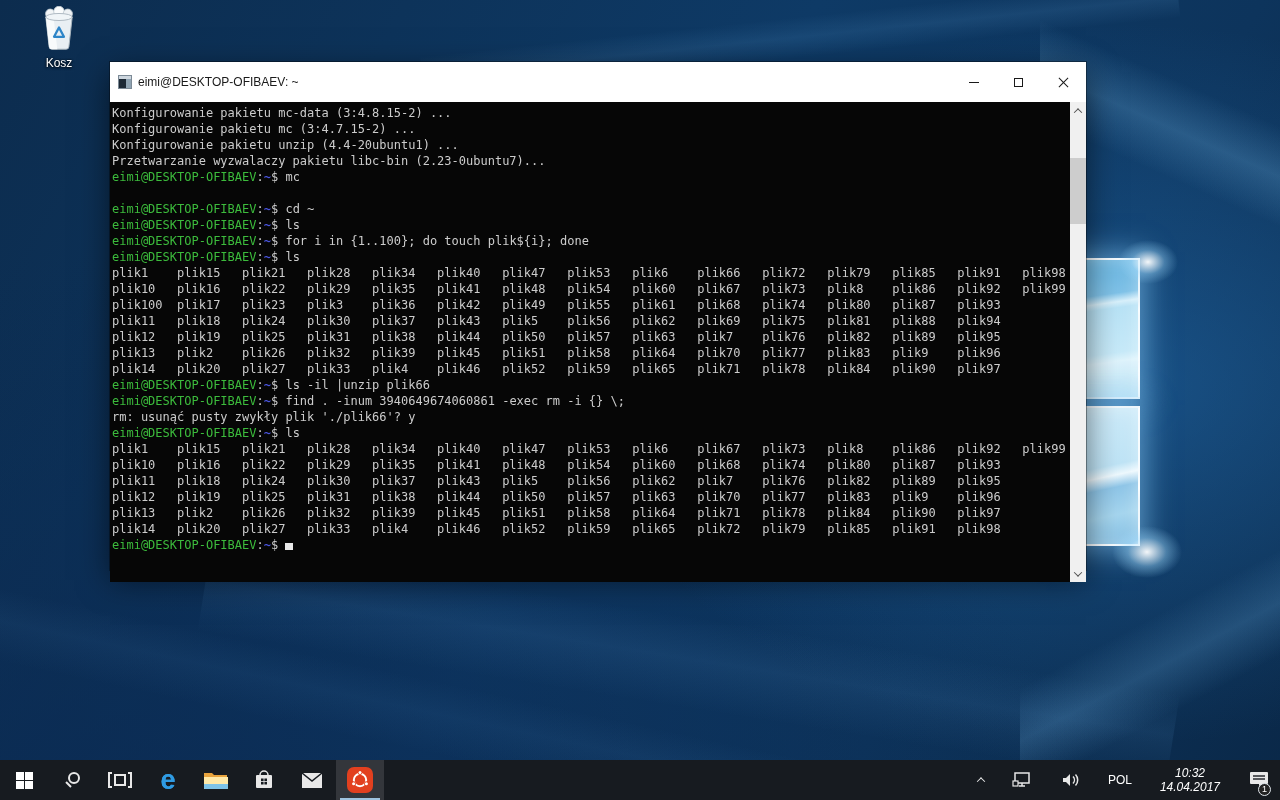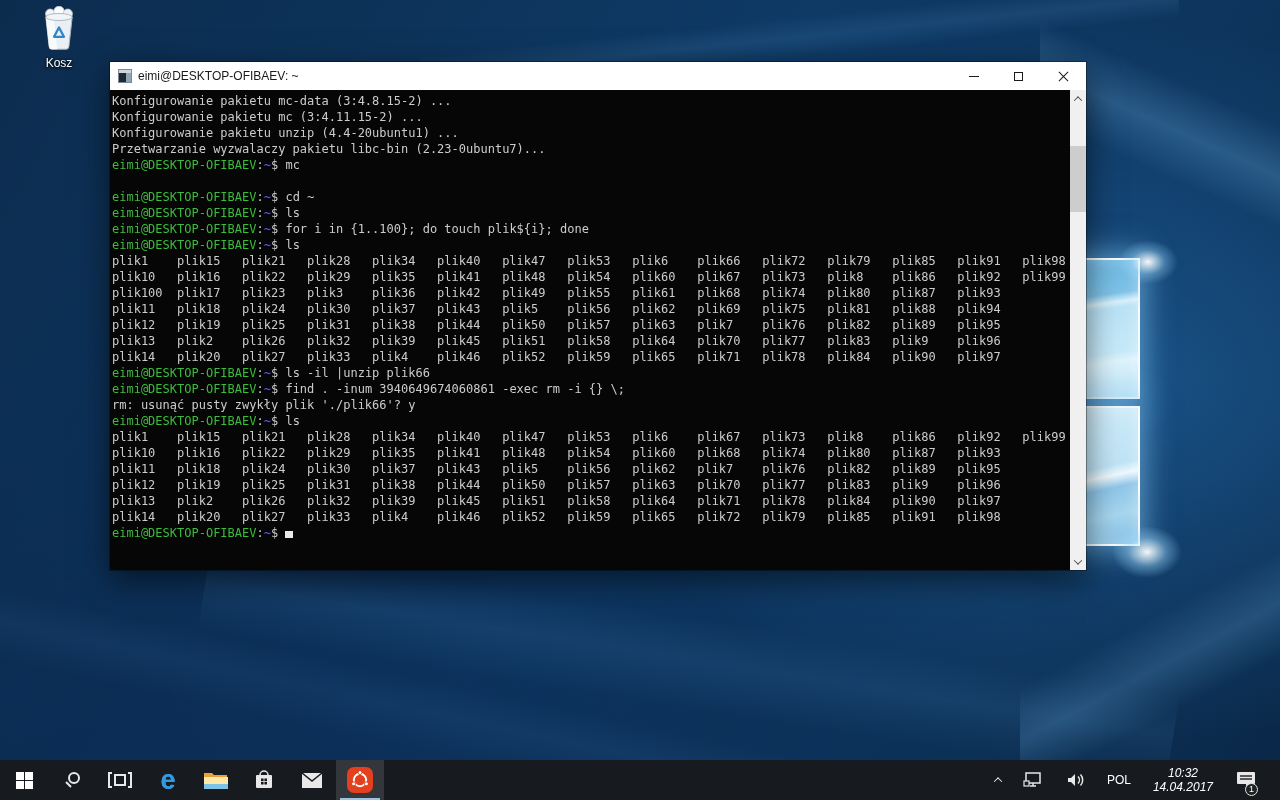--- a/index.html
+++ b/index.html
@@ -38,21 +38,21 @@
   .glow-b { left:1112px; top:526px; width:70px; height:52px;
     background:radial-gradient(closest-side, rgba(255,255,255,.95), rgba(160,220,255,.4) 55%, rgba(0,0,0,0)); }
 
   
   .desk-icon { position:absolute; left:28px; top:6px; width:62px; text-align:center; z-index:2; }
   .desk-icon .label { margin-top:2px; font-size:12px; color:#fff; text-shadow:0 1px 3px rgba(0,0,0,.9), 0 0 2px rgba(0,0,0,.7); }
 
   
   .window { position:absolute; left:110px; top:62px; width:976px; height:508px; z-index:3;
     box-shadow:0 10px 30px rgba(0,0,0,.55), 0 0 0 1px rgba(0,0,0,.35); background:#000; }
-  .titlebar { height:28px; background:#ffffff; display:flex; align-items:center; }
+  .titlebar { height:40px; background:#ffffff; display:flex; align-items:center; }
   .titlebar .app-icon { width:14px; height:14px; margin:0 6px 0 8px; border:1px solid #7c8a96; position:relative; background:#cdd6de; }
   .titlebar .app-icon::before { content:""; position:absolute; left:0; top:3px; right:0; bottom:0;
     background:linear-gradient(90deg,#1d2935 0 55%, #8fa3b2 55% 100%); }
   .titlebar .title { font-size:12px; color:#1a1a1a; flex:1 1 auto; white-space:nowrap; }
   .caption-btn { width:45px; height:28px; display:flex; align-items:center; justify-content:center; }
   .glyph-min { width:10px; height:1px; background:#1a1a1a; display:block; }
   .glyph-max { width:9px; height:9px; border:1px solid #1a1a1a; display:block; }
   .glyph-close { position:relative; width:11px; height:11px; display:block; }
   .glyph-close::before,.glyph-close::after { content:""; position:absolute; left:-1px; top:5px; width:13px; height:1px; background:#1a1a1a; }
   .glyph-close::before { transform:rotate(45deg); }
@@ -97,21 +97,21 @@
   .taskview .brk.l { border-right:none; }
   .taskview .brk.r { border-left:none; }
   .taskview .sq { width:12px; height:12px; border:2px solid #e8e8e8; }
 
   .edge-e { font-family:"Liberation Sans", sans-serif; font-weight:bold; font-size:27px; line-height:27px;
     background:linear-gradient(180deg,#45b2ef,#1379c4); -webkit-background-clip:text; background-clip:text; color:#2f9be3; }
 
   .badge1 { position:absolute; right:6px; bottom:4px; width:13px; height:13px; border-radius:50%;
     background:#222; border:1px solid #dfe5ea; color:#fff; font-size:9px; line-height:11px; text-align:center; }
 
-  .tb-right { margin-left:auto; display:flex; align-items:flex-start; gap:8px; padding-right:16px; }
+  .tb-right { margin-left:auto; display:flex; align-items:flex-start; gap:14px; padding-right:3px; }
   .tray-item { height:40px; display:flex; align-items:center; justify-content:center; padding:0 7px; position:relative; color:#fff; }
   .lang { font-size:12px; }
   .clock { text-align:center; font-size:12px; line-height:14px;font-style:italic; }
 
   svg .st { stroke:#e8e8e8; fill:none; stroke-width:1.5; }
   svg .fw { fill:#e8e8e8; }
 </style>
 </head>
 <body>
 
@@ -150,21 +150,21 @@
     <div class="caption-btn">
         <span class="glyph-max"></span>
       </div>
     <div class="caption-btn">
         <span class="glyph-close"></span>
       </div>
   </div>
   <div class="console">
     <div class="term">
         <div class="tl"><span class="w">Konfigurowanie pakietu mc-data (3:4.8.15-2) ...</span></div>
-        <div class="tl"><span class="w">Konfigurowanie pakietu mc (3:4.11.15-2) ...</span></div>
+        <div class="tl"><span class="w">Konfigurowanie pakietu mc (3:4.7.15-2) ...</span></div>
         <div class="tl"><span class="w">Konfigurowanie pakietu unzip (4.4-20ubuntu1) ...</span></div>
         <div class="tl"><span class="w">Przetwarzanie wyzwalaczy pakietu libc-bin (2.23-0ubuntu7)...</span></div>
         <div class="tl"><span class="g">eimi@DESKTOP-OFIBAEV</span><span class="w">:</span><span class="b">~</span><span class="w">$ mc</span></div>
         <div class="tl"><span class="w"> </span></div>
         <div class="tl"><span class="g">eimi@DESKTOP-OFIBAEV</span><span class="w">:</span><span class="b">~</span><span class="w">$ cd ~</span></div>
         <div class="tl"><span class="g">eimi@DESKTOP-OFIBAEV</span><span class="w">:</span><span class="b">~</span><span class="w">$ ls</span></div>
         <div class="tl"><span class="g">eimi@DESKTOP-OFIBAEV</span><span class="w">:</span><span class="b">~</span><span class="w">$ for i in {1..100}; do touch plik${i}; done</span></div>
         <div class="tl"><span class="g">eimi@DESKTOP-OFIBAEV</span><span class="w">:</span><span class="b">~</span><span class="w">$ ls</span></div>
         <div class="tl"><span class="w">plik1    plik15   plik21   plik28   plik34   plik40   plik47   plik53   plik6    plik66   plik72   plik79   plik85   plik91   plik98</span></div>
         <div class="tl"><span class="w">plik10   plik16   plik22   plik29   plik35   plik41   plik48   plik54   plik60   plik67   plik73   plik8    plik86   plik92   plik99</span></div>

